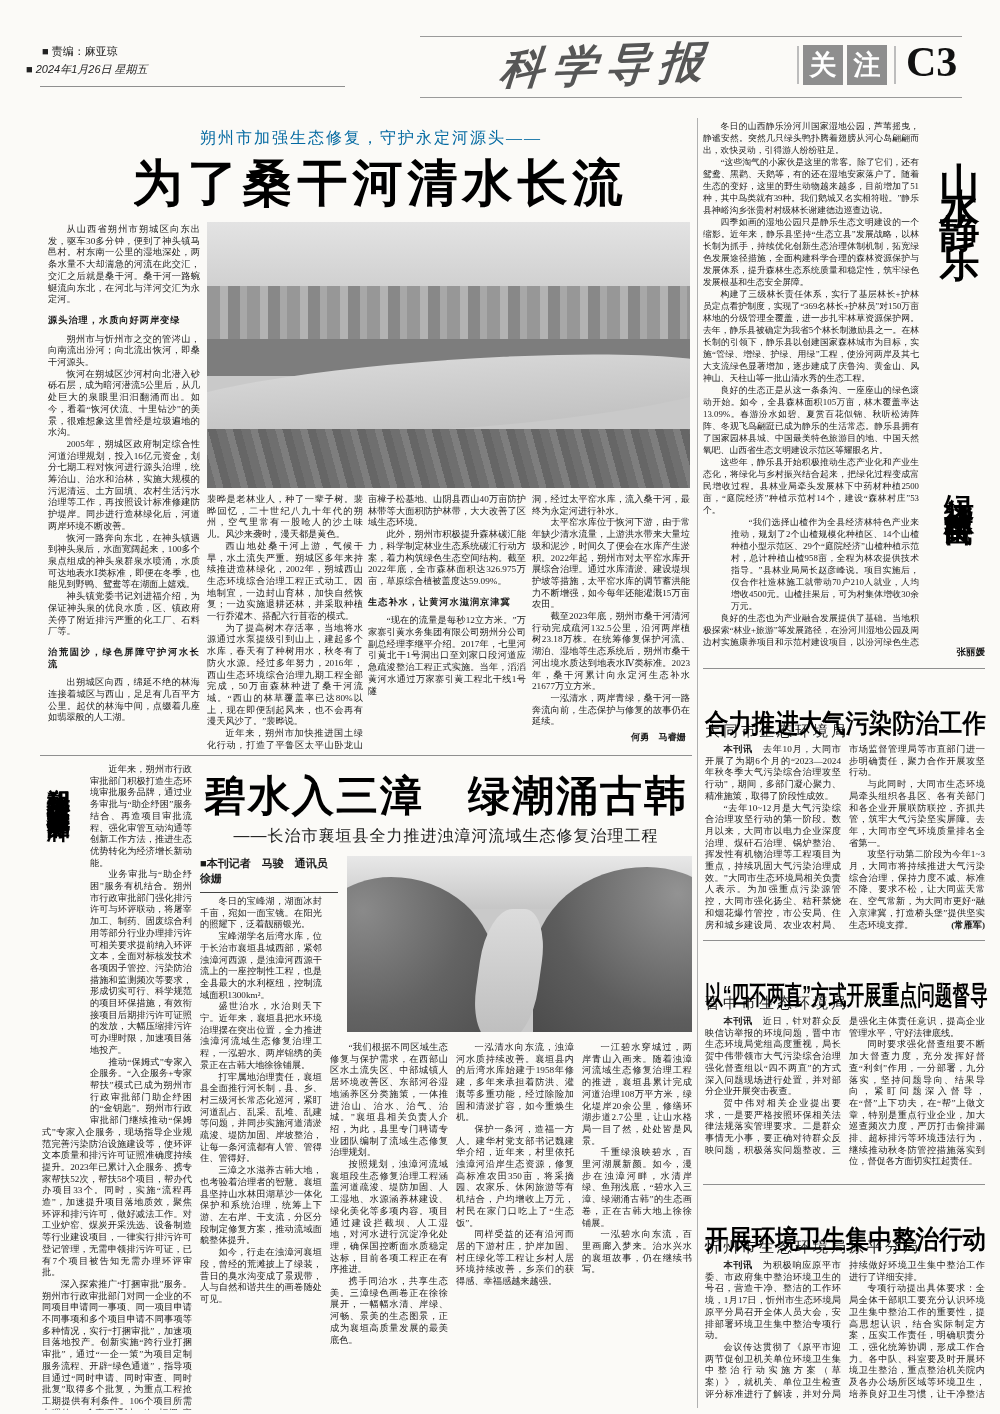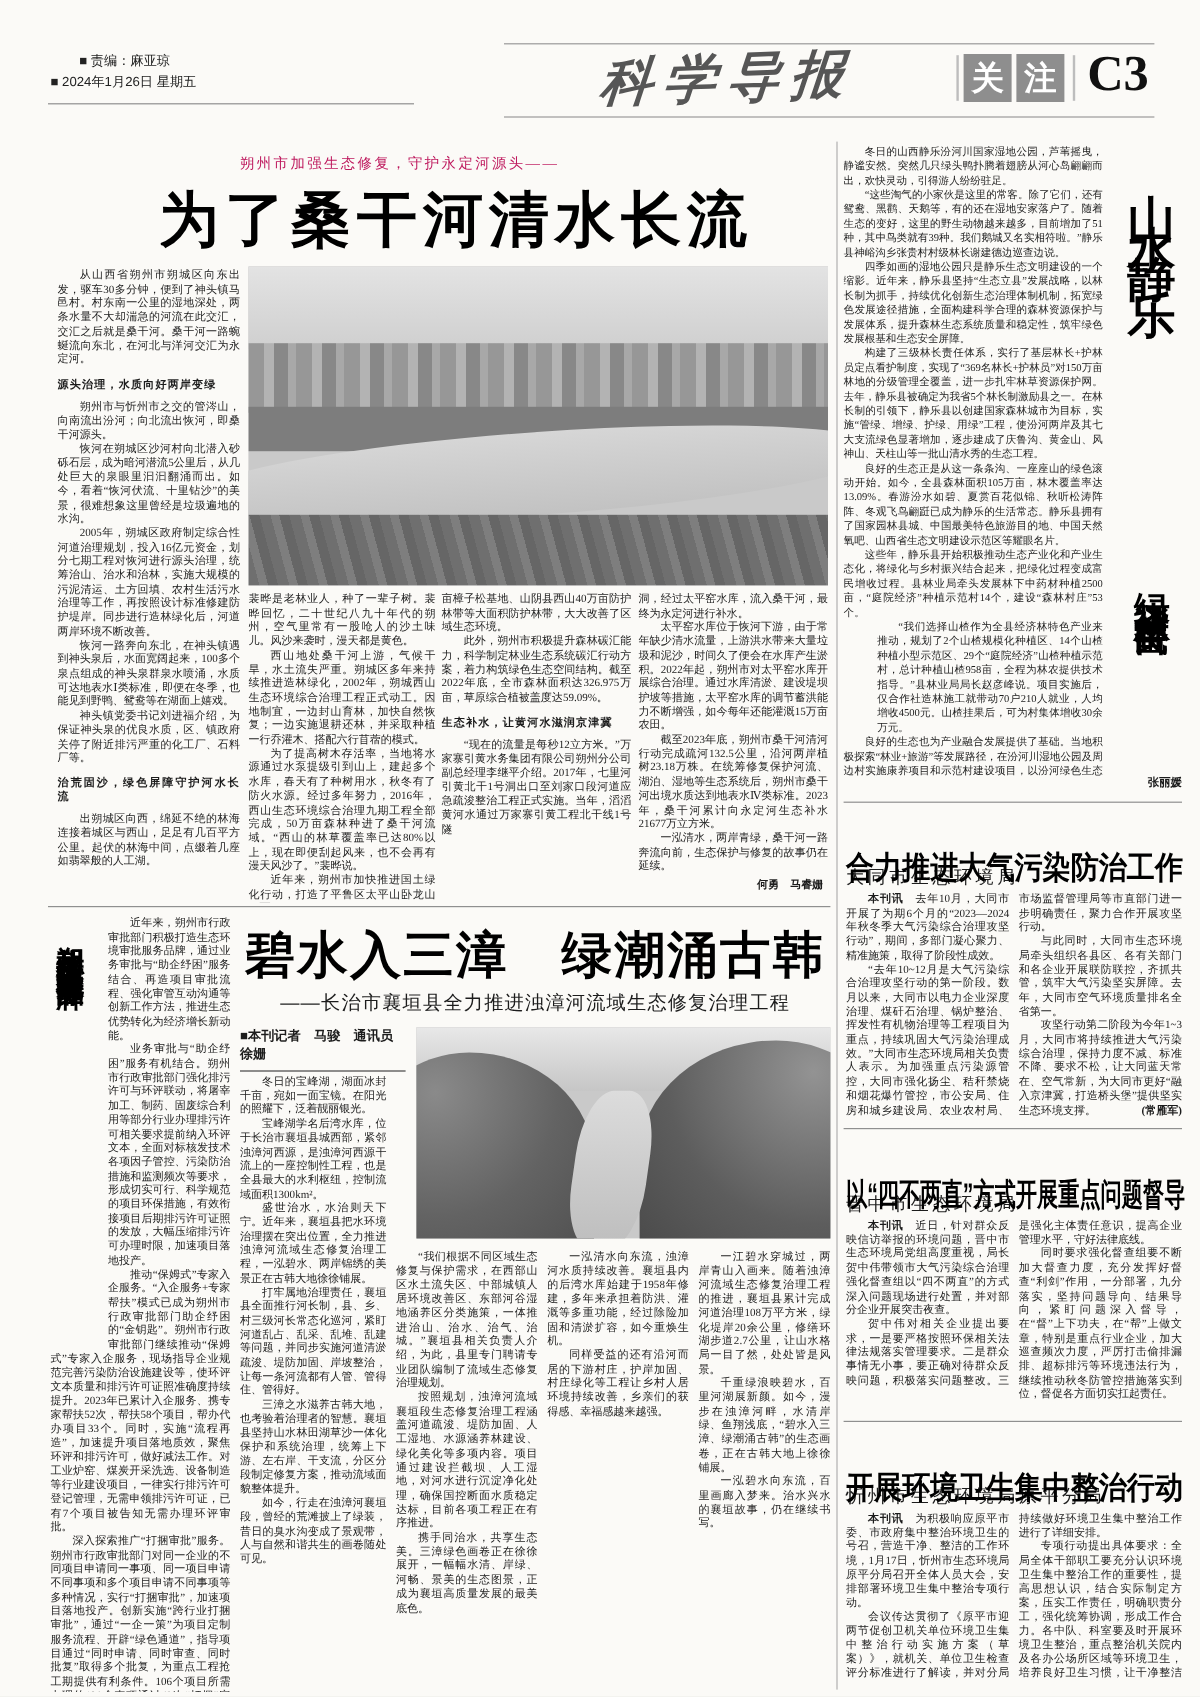--- a/index.html
+++ b/index.html
@@ -21,21 +21,21 @@
   
   .bt p{font-size:9.2px;line-height:11.7px;text-align:justify;text-indent:2em;margin:0;}
   .bt{overflow:hidden;}
   .subhead{font-family:"Liberation Sans",sans-serif;font-weight:bold;font-size:12px;
            text-indent:0 !important;margin:9px 0 7px !important;letter-spacing:1px;}
   .sig{font-weight:bold;float:right;text-indent:0;}
   .byline-r{text-align:right !important;text-indent:0 !important;font-weight:bold;padding-right:4px;margin-top:4px !important;}
   .lead-label{font-weight:bold;}
 
   
-  .kicker-main{font-size:12px;letter-spacing:2px;font-family:Liberation Serif, serif;color:#be185d;}
+  .kicker-main{font-size:16px;letter-spacing:2px;font-family:Liberation Serif, serif;color:#0369a1;}
   .headline-main{font-size:50px;font-weight:900;font-family:"Liberation Sans","DejaVu Sans",sans-serif;
                  letter-spacing:5px;text-align:center;color:#000;}
   .headline-center{font-size:42px;font-weight:900;font-family:"Liberation Serif",serif;
                    letter-spacing:2px;text-align:center;color:#000;}
   .subtitle-center{font-size:16px;letter-spacing:1px;text-align:center;font-family:"Liberation Sans",sans-serif;}
   .byline-box{font-size:11px;font-weight:bold;font-family:"Liberation Sans",sans-serif;
               border-bottom:1px solid #444;padding-bottom:6px;}
   .kicker-mini{font-size:15px;letter-spacing:3px;font-family:"Liberation Sans",sans-serif;margin-top:40px;}
   .headline-mini{font-size:26px;font-weight:900;font-family:"Liberation Sans","DejaVu Sans",sans-serif;
                  white-space:nowrap;transform-origin:left center;color:#000;}
@@ -64,22 +64,22 @@
   .photo2 .hillR{position:absolute;right:-14%;top:6%;width:60%;height:100%;
                  background:radial-gradient(ellipse at 70% 15%,#939393 0%,#5d5d5d 60%,#4a4a4a 100%);border-radius:55% 45% 0 0;}
   .photo2 .river2{position:absolute;left:38%;top:30%;width:18%;height:75%;
                   background:linear-gradient(#dcdcdc,#bdbdbd);transform:skewX(-8deg);border-radius:40%;}
 </style>
 </head>
 <body>
 
 <div class="page">
 
-  <div class="abs hdr-meta" style="left:42px;top:42px;margin-left:24px;">■ 责编：麻亚琼</div>
-  <div class="abs hdr-meta" style="left:42px;top:60px;">■ 2024年1月26日 星期五</div>
+  <div class="abs hdr-meta" style="left:42px;top:42px;">■ 责编：麻亚琼</div>
+  <div class="abs hdr-meta" style="left:26px;top:60px;font-style:italic;">■ 2024年1月26日 星期五</div>
   <div class="rule" style="left:40px;top:86px;width:305px;"></div>
   <div class="rule" style="left:420px;top:36px;width:542px;background:#9a9a9a;"></div>
   <div class="abs masthead" style="left:500px;top:36px;">科学导报</div>
   <div class="abs" style="left:797px;top:46px;width:2px;height:38px;background:#bdbdbd;"></div>
   <div class="abs" style="left:803px;top:45px;">
     <span class="sec-box">关</span><span class="sec-box">注</span>
   </div>
   <div class="abs" style="left:894px;top:46px;width:2px;height:38px;background:#bdbdbd;"></div>
   <div class="abs page-no" style="left:906px;top:38px;">C3</div>
   <div class="rule" style="left:420px;top:97px;width:542px;background:#9a9a9a;"></div>
@@ -163,20 +163,21 @@
     <p>三漳之水滋养古韩大地，也考验着治理者的智慧。襄垣县坚持山水林田湖草沙一体化保护和系统治理，统筹上下游、左右岸、干支流，分区分段制定修复方案，推动流域面貌整体提升。</p>
     <p>如今，行走在浊漳河襄垣段，曾经的荒滩披上了绿装，昔日的臭水沟变成了景观带，人与自然和谐共生的画卷随处可见。</p>
   </div>
   <div class="abs bt" style="left:330px;top:1042px;width:118px;height:366px;">
     <p>“我们根据不同区域生态修复与保护需求，在西部山区水土流失区、中部城镇人居环境改善区、东部河谷湿地涵养区分类施策，一体推进治山、治水、治气、治城。”襄垣县相关负责人介绍，为此，县里专门聘请专业团队编制了流域生态修复治理规划。</p>
     <p>按照规划，浊漳河流域襄垣段生态修复治理工程涵盖河道疏浚、堤防加固、人工湿地、水源涵养林建设、绿化美化等多项内容。项目通过建设拦截坝、人工湿地，对河水进行沉淀净化处理，确保国控断面水质稳定达标，目前各项工程正在有序推进。</p>
     <p>携手同治水，共享生态美。三漳绿色画卷正在徐徐展开，一幅幅水清、岸绿、河畅、景美的生态图景，正成为襄垣高质量发展的最美底色。</p>
   </div>
   <div class="abs bt" style="left:456px;top:1042px;width:118px;height:366px;">
     <p>一泓清水向东流，浊漳河水质持续改善。襄垣县内的后湾水库始建于1958年修建，多年来承担着防洪、灌溉等多重功能，经过除险加固和清淤扩容，如今重焕生机。</p>
+    <p>保护一条河，造福一方人。建华村党支部书记魏建华介绍，近年来，村里依托浊漳河沿岸生态资源，修复高标准农田350亩，将采摘园、农家乐、休闲旅游等有机结合，户均增收上万元，村民在家门口吃上了“生态饭”。</p>
     <p>同样受益的还有沿河而居的下游村庄，护岸加固、村庄绿化等工程让乡村人居环境持续改善，乡亲们的获得感、幸福感越来越强。</p>
   </div>
   <div class="abs bt" style="left:582px;top:1042px;width:110px;height:366px;">
     <p>一江碧水穿城过，两岸青山入画来。随着浊漳河流域生态修复治理工程的推进，襄垣县累计完成河道治理108万平方米，绿化堤岸20余公里，修缮环湖步道2.7公里，让山水格局一目了然，处处皆是风景。</p>
     <p>千重绿浪映碧水，百里河湖展新颜。如今，漫步在浊漳河畔，水清岸绿、鱼翔浅底，“碧水入三漳、绿潮涌古韩”的生态画卷，正在古韩大地上徐徐铺展。</p>
     <p>一泓碧水向东流，百里画廊入梦来。治水兴水的襄垣故事，仍在继续书写。</p>
   </div>
 
   <div class="abs vtitle vtitle-right1" style="left:932px;top:130px;height:284px;">山水静乐</div>
   <div class="abs vtitle vtitle-right2" style="left:938px;top:470px;height:210px;">绿染川林富民</div>

